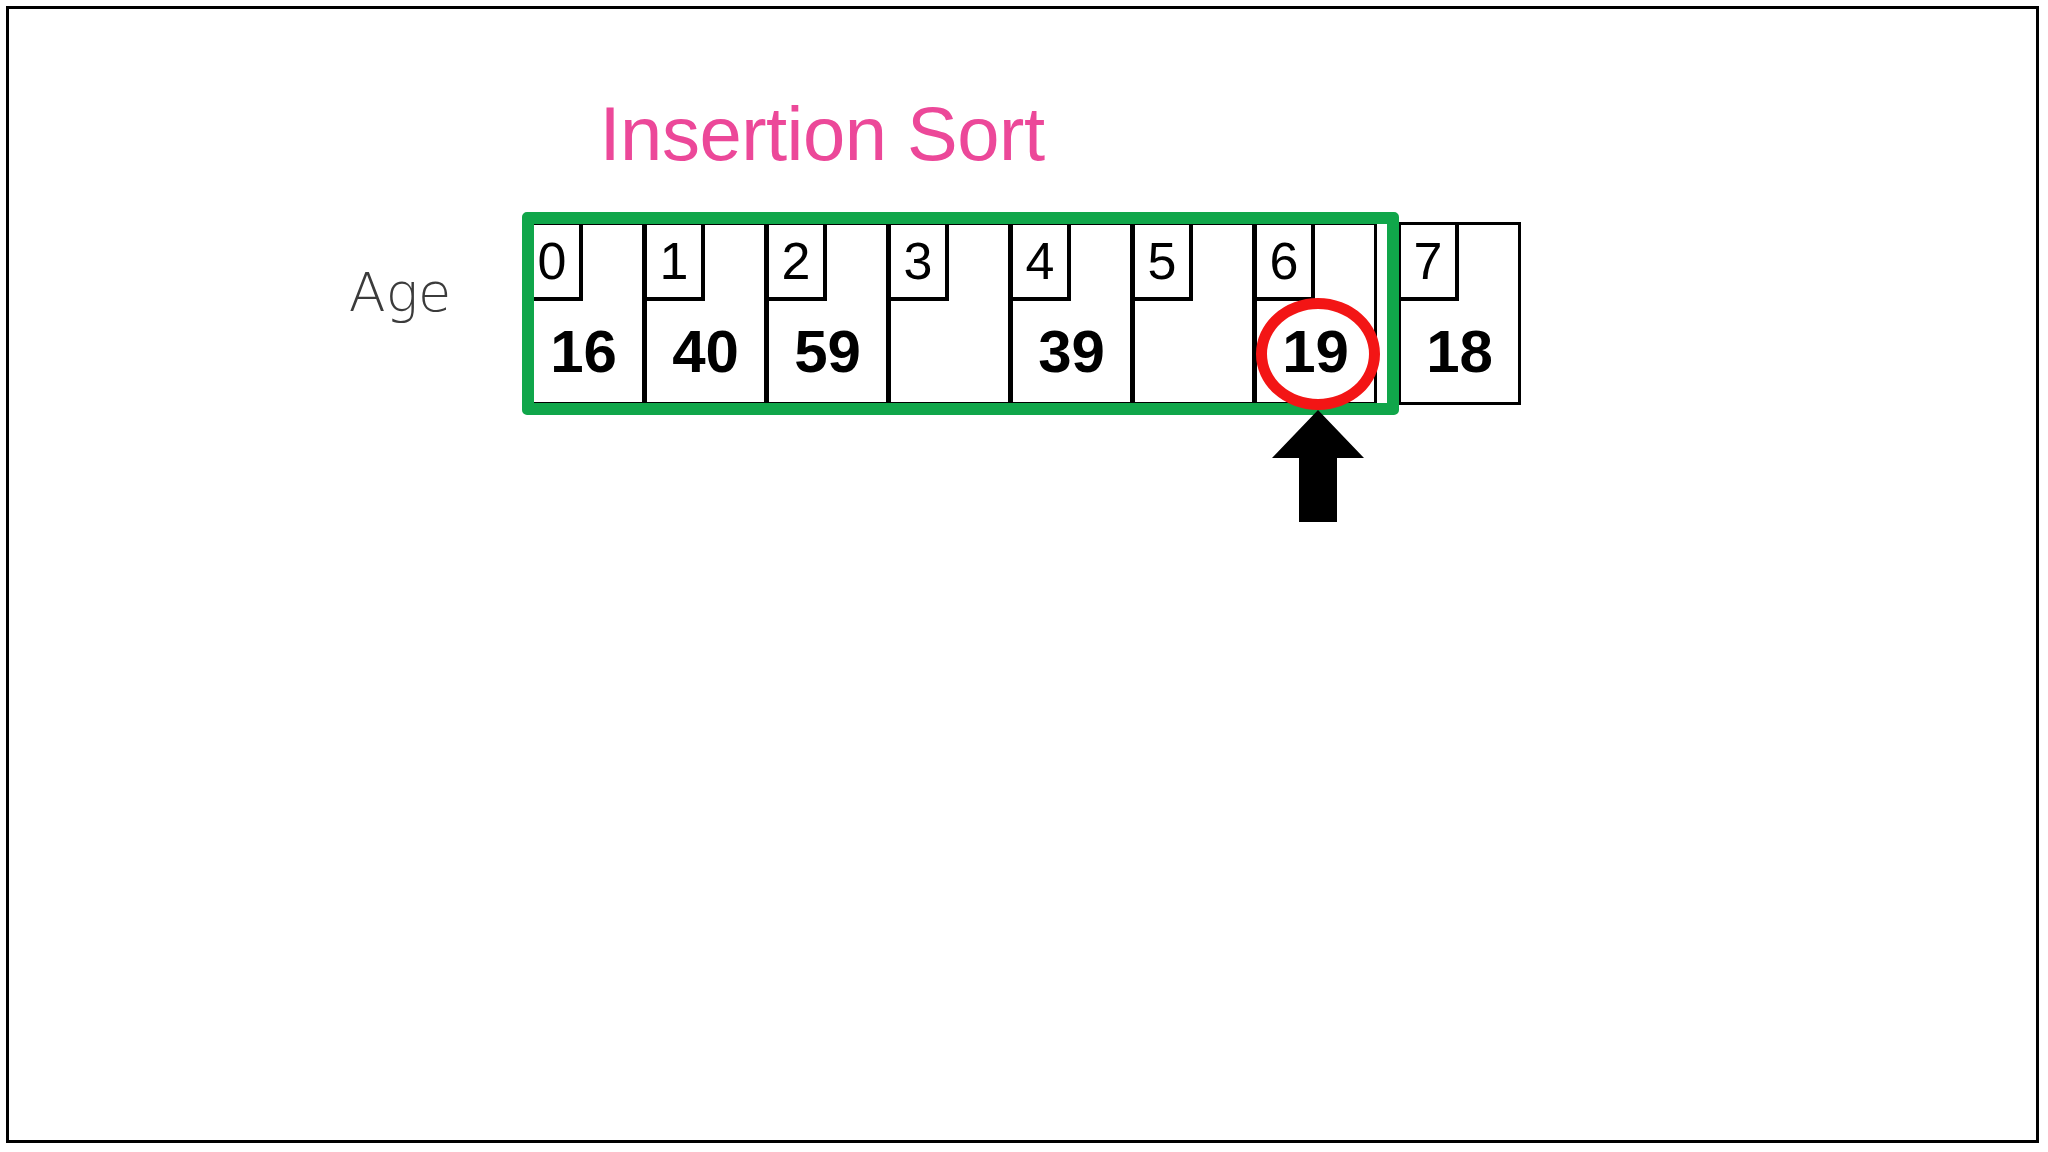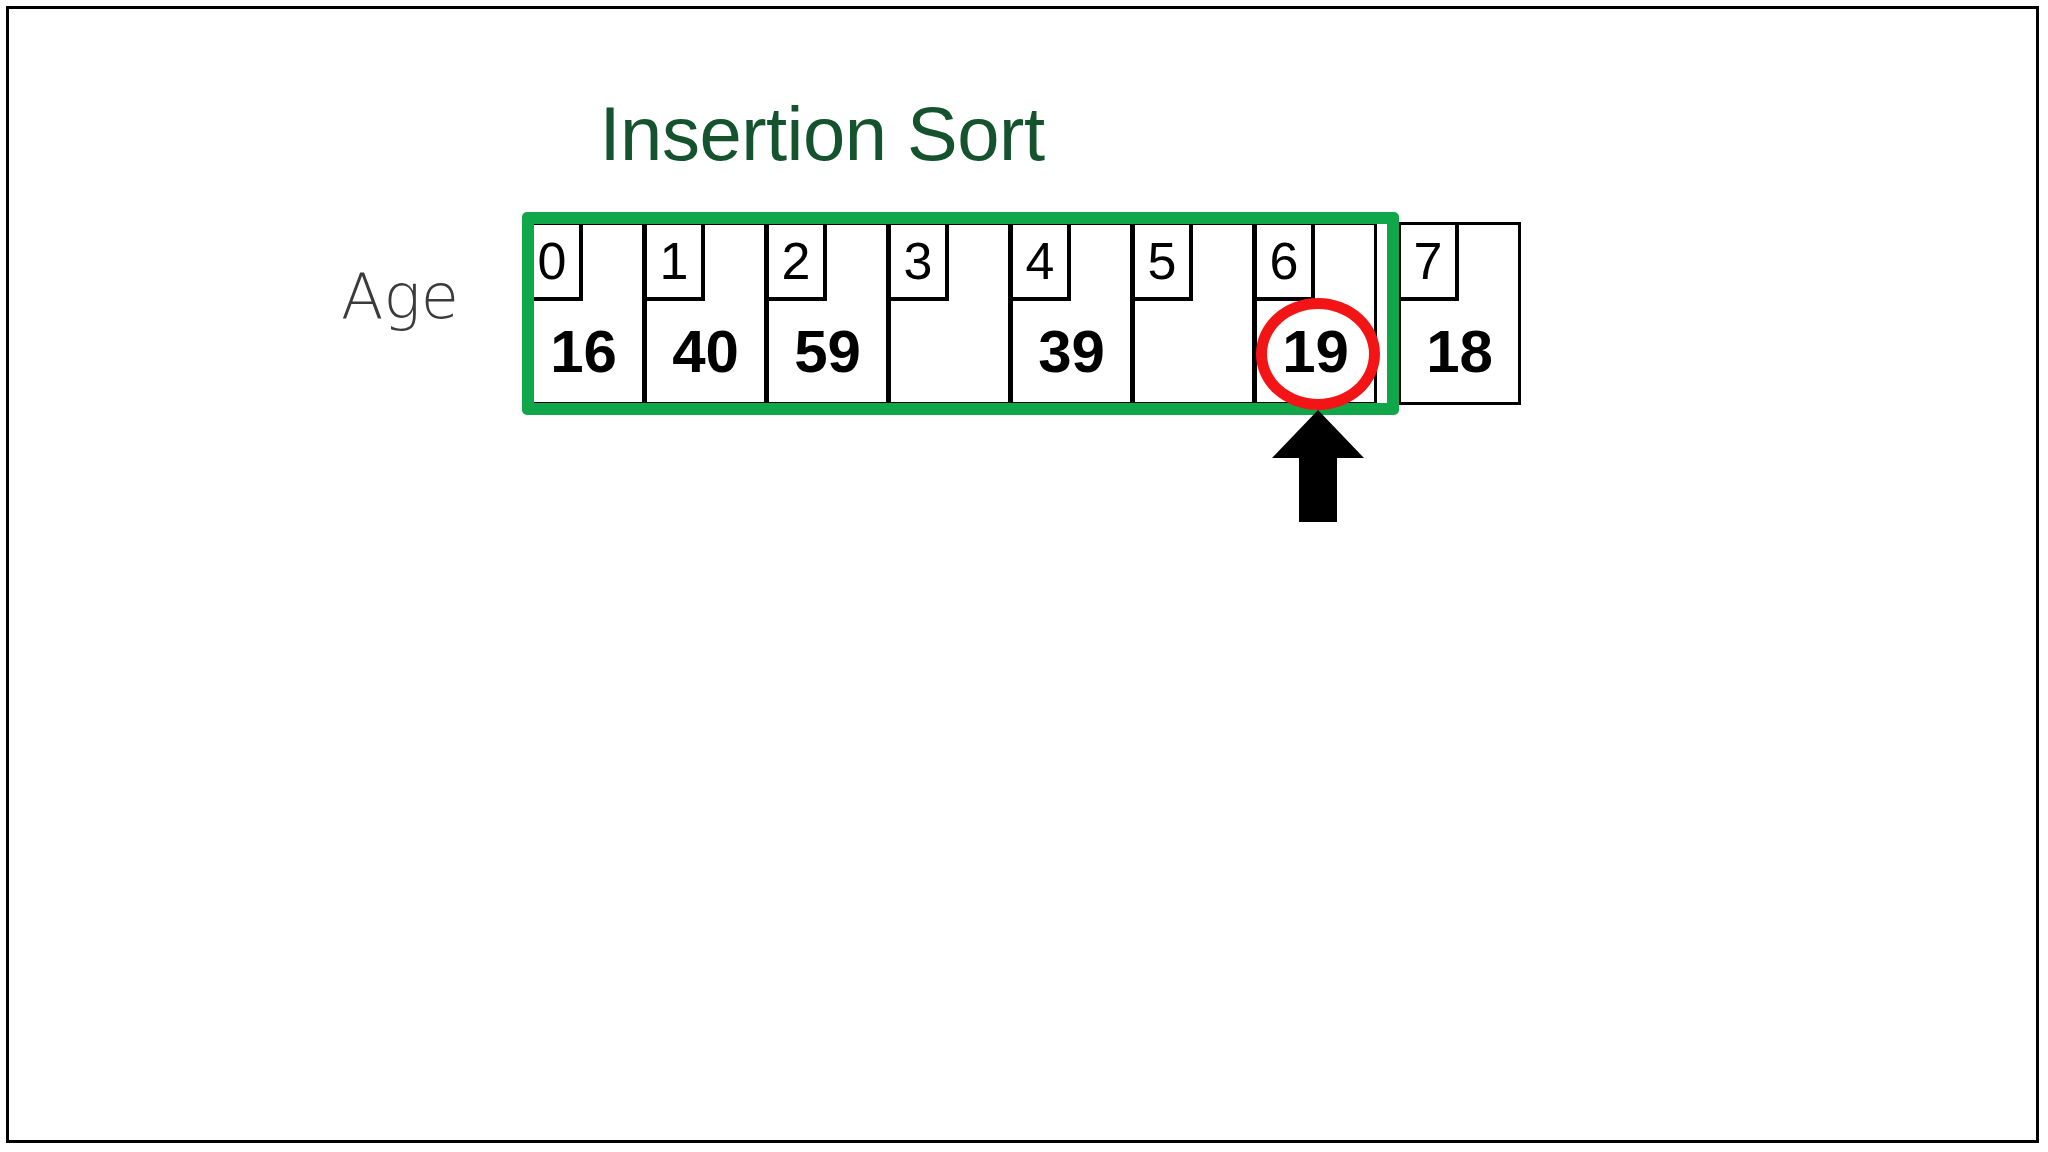--- a/index.html
+++ b/index.html
@@ -29,34 +29,34 @@
   
   #slide-title {
     position: absolute;
     left: 0;
     top: 96px;
     width: 1644px;
     text-align: center;
     font-family: "Liberation Sans", sans-serif;
     font-size: 76px;
     font-weight: 400;
-    color: #14532d;
+    color: #ec4899;
     letter-spacing: -0.5px;
     line-height: 1;
   }
 
   
   #row-label {
     position: absolute;
     left: 320px;
     top: 266px;
     width: 160px;
     text-align: center;
     font-family: "DejaVu Sans", sans-serif;
-    font-size: 62px;
+    font-size: 54px;
     font-weight: 300;
     color: #3b3b3b;
     line-height: 1;
   }
 
   
   #array-wrap {
     position: absolute;
     left: 522px;
     top: 212px;

